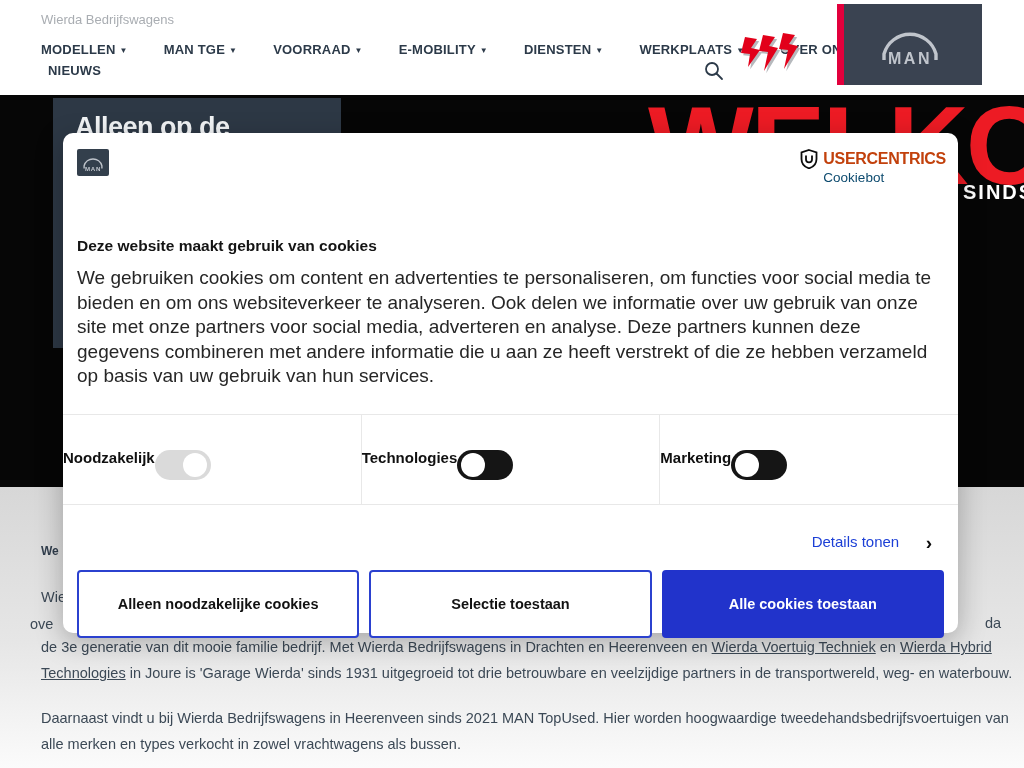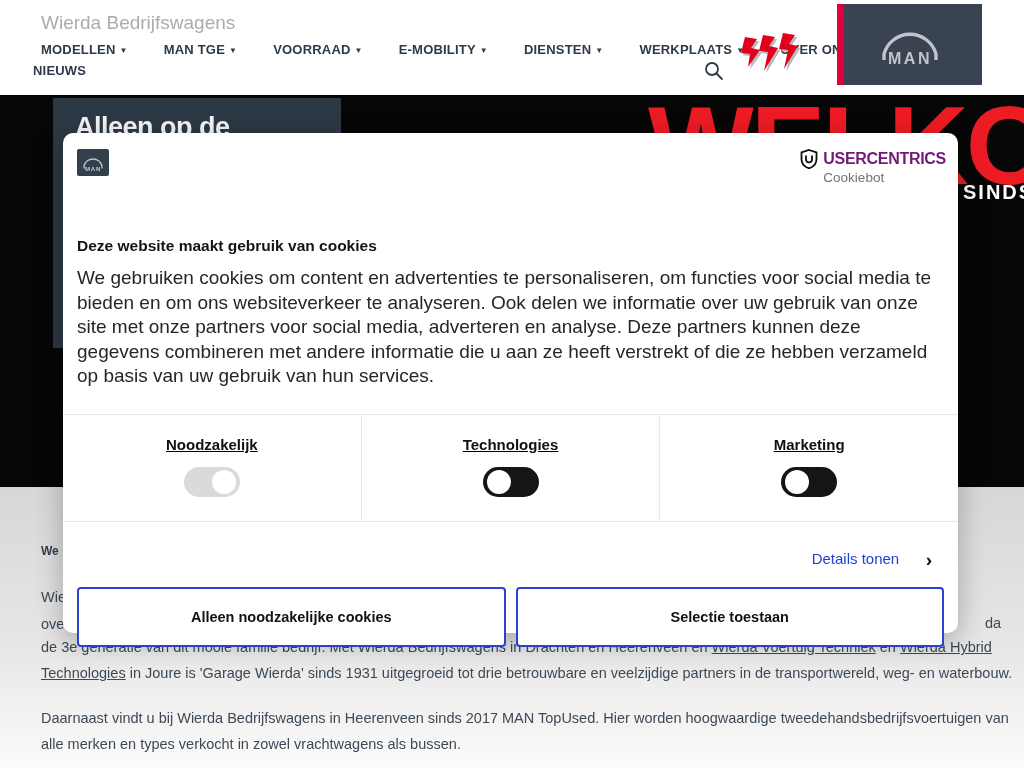--- a/index.html
+++ b/index.html
@@ -1,23 +1,23 @@
 <!DOCTYPE html>
 <html><head>
 <meta charset="utf-8">
 <style>
   * { margin:0; padding:0; box-sizing:border-box; }
   html,body { width:1024px; height:768px; overflow:hidden; font-family:"Liberation Sans", sans-serif; background:#fff; }
   #stage { position:relative; width:1024px; height:768px; overflow:hidden; }
 
   
   .header { position:absolute; top:0; left:0; width:1024px; height:95px; background:#fff; z-index:30; }
-  .brand { position:absolute; left:41px; top:12px; font-size:19px; color:#a9adb2; }
+  .brand { position:absolute; left:41px; top:12px; font-size:13px; color:#a9adb2; }
   .nav-row1 { position:absolute; left:41px; top:42px; display:flex; gap:36px; white-space:nowrap; }
-  .nav-row2 { position:absolute; left:33px; top:63px; display:flex; }
+  .nav-row2 { position:absolute; left:48px; top:63px; display:flex; }
   .nav-item { font-size:13px; font-weight:bold; color:#2c3a49; letter-spacing:.2px; cursor:pointer; }
   .nav-item .chev { font-size:8px; margin-left:4px; vertical-align:1px; color:#2c3a49; }
   .search-btn { position:absolute; left:703px; top:60px; width:22px; height:22px; cursor:pointer; }
   .wierda-logo { position:absolute; left:737px; top:31px; width:68px; height:46px; }
   .man-box { position:absolute; left:837px; top:4px; width:145px; height:81px; background:#3a4351; display:flex; align-items:center; justify-content:center; }
   .man-box .stripe { position:absolute; left:0; top:0; width:7px; height:81px; background:#e2003c; }
 
   
   .hero { position:absolute; top:95px; left:0; width:1024px; height:392px; background:#060606; overflow:hidden; }
   .hero-panel { position:absolute; left:53px; top:3px; width:288px; height:250px; background:#2d3845; }
@@ -34,63 +34,63 @@
   .art-line { position:absolute; left:41px; white-space:nowrap; }
   .art-line a, .art-link { color:#3c4956; text-decoration:underline; cursor:pointer; }
 
   
   .dialog { position:absolute; left:63px; top:133px; width:895px; height:500px; background:#fff;
             border-radius:10px; z-index:100; box-shadow:0 8px 28px rgba(0,0,0,.28); }
   .dlg-logos { display:flex; justify-content:space-between; align-items:flex-start; padding:16px 12px 0 14px; }
   .dlg-man { width:32px; height:27px; background:#333f4c; display:flex; align-items:center; justify-content:center; border-radius:2px; }
   .uc-block { display:flex; flex-direction:column; align-items:flex-start; }
   .uc-top { display:flex; align-items:center; }
-  .uc-name { font-size:16px; font-weight:bold; color:#701a75; letter-spacing:-.3px; margin-left:5px; }
-  .uc-sub { font-size:13.5px; color:#737373; margin-left:23px; margin-top:1px; }
+  .uc-name { font-size:16px; font-weight:bold; color:#c2410c; letter-spacing:-.3px; margin-left:5px; }
+  .uc-sub { font-size:13.5px; color:#0c4a6e; margin-left:23px; margin-top:1px; }
   .dlg-title { margin:52px 14px 0; font-size:15.5px; font-weight:bold; color:#141414; }
   .dlg-body { margin:11px 14px 0; max-width:866px; font-size:19px; line-height:24.5px; color:#262626; }
   .toggles { margin-top:25px; border-top:1px solid #e8e8e8; border-bottom:1px solid #e8e8e8; display:flex; }
-  .tg-col { flex:1; padding:21px 0 24px; display:flex; flex-direction:column; align-items:center; border-left:1px solid #e8e8e8;text-decoration:underline; }
+  .tg-col { flex:1; padding:21px 0 24px; display:flex; flex-direction:row; align-items:center; border-left:1px solid #e8e8e8; }
   .tg-col:first-child { border-left:none; }
   .tg-label { font-size:15px; font-weight:bold; color:#101010; }
   .toggle { margin-top:14px; width:56px; height:30px; border-radius:16px; position:relative; cursor:pointer; }
   .toggle .knob { position:absolute; top:3px; width:24px; height:24px; border-radius:50%; background:#fff; }
   .toggle.on-disabled { background:#dadada; cursor:default; }
   .toggle.on-disabled .knob { right:4px; }
   .toggle.off { background:#151515; }
   .toggle.off .knob { left:4px; }
   .details-row { margin-top:27px; text-align:right; padding-right:26px; }
   .details-link { font-size:15px; font-weight:normal; color:#1c3fd6; cursor:pointer; }
   .details-chev { font-size:19px; font-weight:bold; color:#0c0c0c; margin-left:22px; vertical-align:-2px; cursor:pointer; }
   .btn-row { margin-top:16px; padding:0 14px; display:flex; gap:10px; }
-  .cbtn { flex:1; height:60px; border-radius:4px; font-family:"Liberation Sans",sans-serif; font-size:14.5px; font-weight:bold; cursor:pointer; }
+  .cbtn { flex:1; height:68px; border-radius:4px; font-family:"Liberation Sans",sans-serif; font-size:14.5px; font-weight:bold; cursor:pointer; }
   .cbtn.outline { background:#fff; border:2px solid #2b41cf; color:#121212; }
   .cbtn.fill { background:#2133cb; border:2px solid #2133cb; color:#fff; }
 </style>
 </head>
 <body>
 
 <div id="stage">
 
   <div class="hero">
     <div class="hero-big">WELKOM</div>
     <div class="hero-sinds">SINDS –</div>
     <div class="hero-panel">
       <div class="hero-panel-title">Alleen op de</div>
     </div>
   </div>
 
   <div class="article">
     <div class="frag frag-heading" style="left:41px; top:57px;">We</div>
     <div class="frag" style="left:41px; top:102px;">Wie</div>
-    <div class="frag" style="left:41px; top:129px;">ove</div>
+    <div class="frag" style="left:30px; top:129px;">ove</div>
     <div class="frag" style="left:985px; top:128px;">da</div>
     <div class="art-line" style="top:152px;"><span>de 3e generatie van dit mooie familie bedrijf. Met Wierda Bedrijfswagens in Drachten en Heerenveen en </span><span class="art-link">Wierda Voertuig Techniek</span><span> en </span><span class="art-link">Wierda Hybrid</span></div>
     <div class="art-line" style="top:178px;"><span class="art-link">Technologies</span><span> in Joure is 'Garage Wierda' sinds 1931 uitgegroeid tot drie betrouwbare en veelzijdige partners in de transportwereld, weg- en waterbouw.</span></div>
-    <div class="art-line" style="top:223px;">Daarnaast vindt u bij Wierda Bedrijfswagens in Heerenveen sinds 2017 MAN TopUsed. Hier worden hoogwaardige tweedehandsbedrijfsvoertuigen van</div>
+    <div class="art-line" style="top:223px;">Daarnaast vindt u bij Wierda Bedrijfswagens in Heerenveen sinds 2021 MAN TopUsed. Hier worden hoogwaardige tweedehandsbedrijfsvoertuigen van</div>
     <div class="art-line" style="top:249px;">alle merken en types verkocht in zowel vrachtwagens als bussen.</div>
   </div>
 
   <div class="header">
     <div class="brand">Wierda Bedrijfswagens</div>
     <div class="nav-row1">
       <span class="nav-item"><span>MODELLEN</span><span class="chev">▼</span></span>
       <span class="nav-item"><span>MAN TGE</span><span class="chev">▼</span></span>
       <span class="nav-item"><span>VOORRAAD</span><span class="chev">▼</span></span>
       <span class="nav-item"><span>E-MOBILITY</span><span class="chev">▼</span></span>
@@ -175,16 +175,17 @@
     </div>
 
     <div class="details-row">
       <span class="details-link">Details tonen</span>
       <span class="details-chev">›</span>
     </div>
 
     <div class="btn-row">
       <button class="cbtn outline">Alleen noodzakelijke cookies</button>
       <button class="cbtn outline">Selectie toestaan</button>
+      <button class="cbtn fill">Alle cookies toestaan</button>
     </div>
   </div>
 
 </div>
 
 </body></html>

